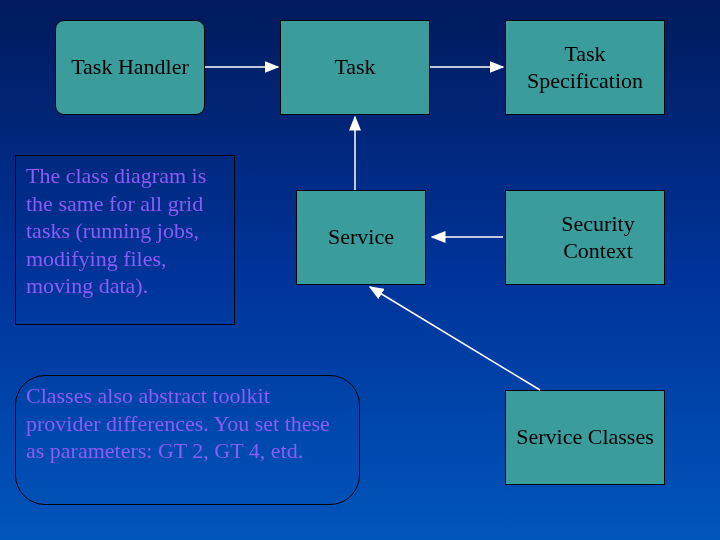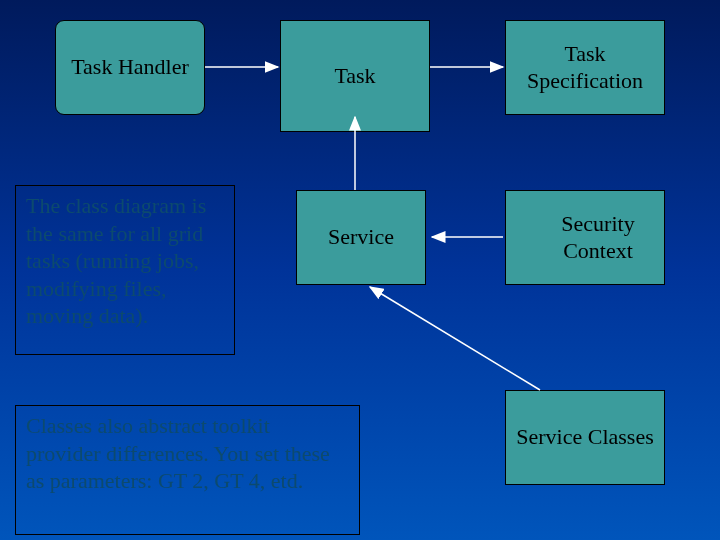--- a/index.html
+++ b/index.html
@@ -20,42 +20,41 @@
     justify-content: center;
     text-align: center;
     color: #000;
     font-size: 22px;
     line-height: 1.2;
   }
   .textbox {
     position: absolute;
     background: transparent;
     border: 1px solid #000;
-    color: #0c4a6e;
+    color: #8b5cf6;
     font-size: 22px;
     line-height: 1.25;
     padding: 6px 10px;
-    margin-top: 30px;
   }
   svg.arrows {
     position: absolute;
     left: 0; top: 0;
     width: 720px; height: 540px;
     pointer-events: none;
   }
 </style>
 </head>
 <body>
 
 <div class="box" style="left:55px; top:20px; width:150px; height:95px;border-radius:9px;">
   <span>Task
 Handler</span>
 </div>
 
-<div class="box" style="left:280px; top:20px; width:150px; height:112px;">
+<div class="box" style="left:280px; top:20px; width:150px; height:95px;">
   <span>Task</span>
 </div>
 
 <div class="box" style="left:505px; top:20px; width:160px; height:95px;">
   <span>Task
 Specification</span>
 </div>
 
 <div class="textbox" style="left:15px; top:155px; width:220px; height:170px;">
   <span>The class diagram is the
@@ -64,21 +63,21 @@
 
 <div class="box" style="left:280px; top:190px; width:130px; height:95px;margin-left:16px;">
   <span>Service</span>
 </div>
 
 <div class="box" style="left:505px; top:190px; width:160px; height:95px;padding-left:26px;">
   <span>Security
 Context</span>
 </div>
 
-<div class="textbox" style="left:15px; top:375px; width:345px; height:130px;">
+<div class="textbox" style="left:15px; top:375px; width:345px; height:130px;border-radius:30px;">
   <span>Classes also abstract toolkit provider differences.  You set these as parameters: GT 2, GT 4, etd.</span>
 </div>
 
 <div class="box" style="left:505px; top:390px; width:160px; height:95px;">
   <span>Service
 Classes</span>
 </div>
 
 <svg class="arrows">
   <defs>

